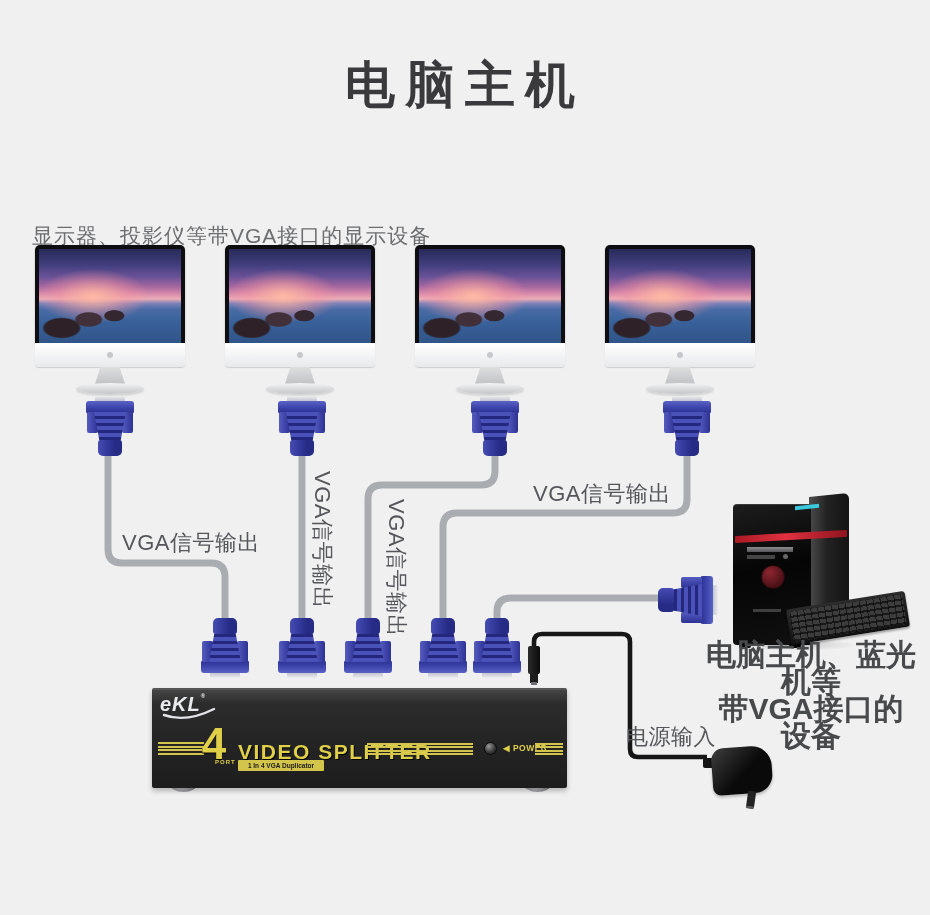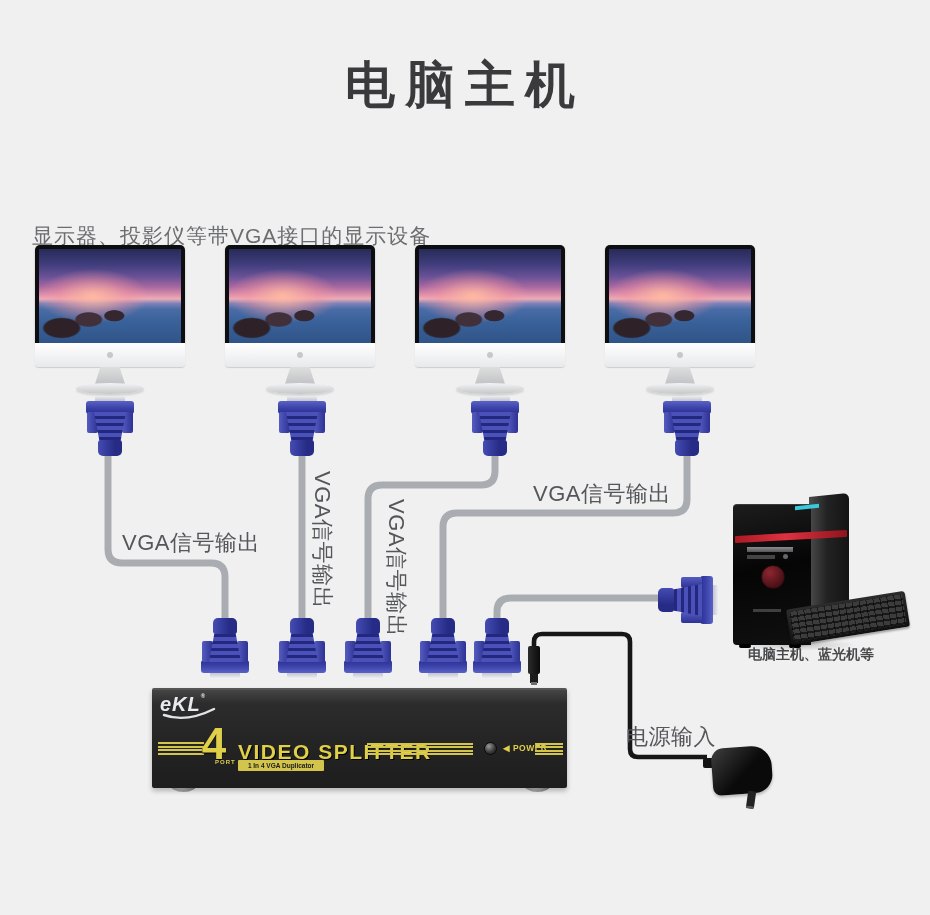--- a/index.html
+++ b/index.html
@@ -116,21 +116,21 @@
   .t-shadow{left:-4px;top:142px;width:130px;height:12px;border-radius:50%;
             background:radial-gradient(ellipse,rgba(0,0,0,.18),rgba(0,0,0,0) 70%);}
   .keyboard{position:absolute;left:788px;top:600px;width:120px;height:36px;z-index:3;
             transform:rotate(-9deg);background:linear-gradient(180deg,#2c2c2c,#101010);
             border-radius:3px;box-shadow:0 2px 2px rgba(0,0,0,.3);}
   .kb-keys{position:absolute;left:3px;top:3px;right:3px;bottom:3px;
            background:
             repeating-linear-gradient(90deg,rgba(0,0,0,.55) 0 1px,rgba(0,0,0,0) 1px 7px),
             repeating-linear-gradient(180deg,#3c3c3c 0 4px,#191919 4px 6px);}
   .caption-host{position:absolute;left:705px;top:641px;width:212px;z-index:4;text-align:center;
-                font-size:14px;font-weight:bold;color:#48494b;line-height:27px;}
+                font-size:30px;font-weight:bold;color:#48494b;line-height:27px;}
 
   
   .dc-plug{position:absolute;left:528px;top:646px;width:12px;height:40px;z-index:3;}
   .dc-body{position:absolute;left:0;top:0;width:12px;height:28px;background:linear-gradient(90deg,#2c2c2c,#0a0a0a);border-radius:2px;}
   .dc-tip{position:absolute;left:2px;top:28px;width:8px;height:9px;background:#1c1c1c;}
   .dc-metal{position:absolute;left:3px;top:36px;width:6px;height:3px;background:#6e6e72;}
   .adapter{position:absolute;left:703px;top:744px;width:75px;height:62px;z-index:3;}
   .ad-body{position:absolute;left:9px;top:3px;width:60px;height:47px;border-radius:12px 20px 18px 8px;
            background:linear-gradient(135deg,#3e3e3e,#0a0a0a 55%);transform:rotate(-4deg);
            box-shadow:0 2px 3px rgba(0,0,0,.25);}
@@ -320,20 +320,21 @@
     <div class="t-logo"></div>
     <div class="t-name"></div>
     <div class="t-footL"></div>
     <div class="t-footR"></div>
   </div>
   <div class="keyboard">
       <div class="kb-keys"></div>
     </div>
   <div class="caption-host">
     <div>电脑主机、蓝光机等</div>
+    <div>带VGA接口的设备</div>
   </div>
 
   <div class="dc-plug">
     <div class="dc-body"></div>
     <div class="dc-tip"></div>
     <div class="dc-metal"></div>
   </div>
   <div class="adapter">
     <div class="ad-nub"></div>
     <div class="ad-body"></div>

